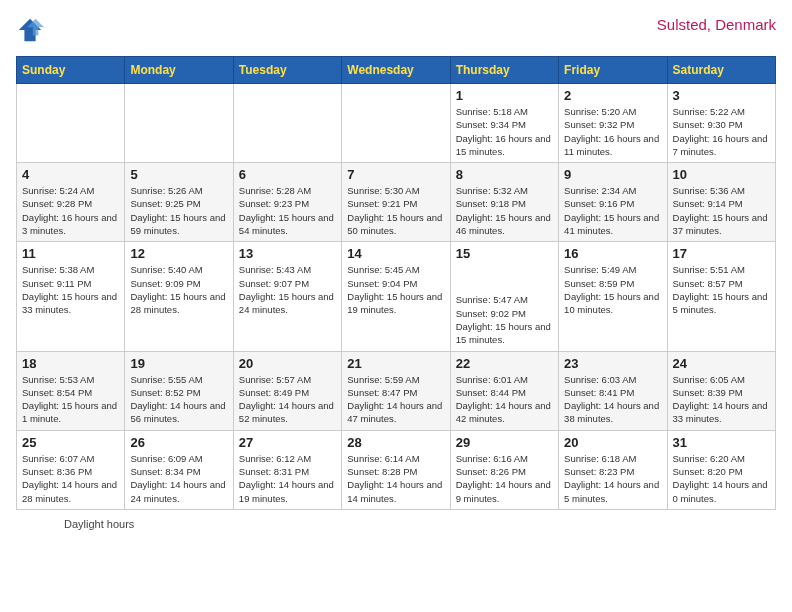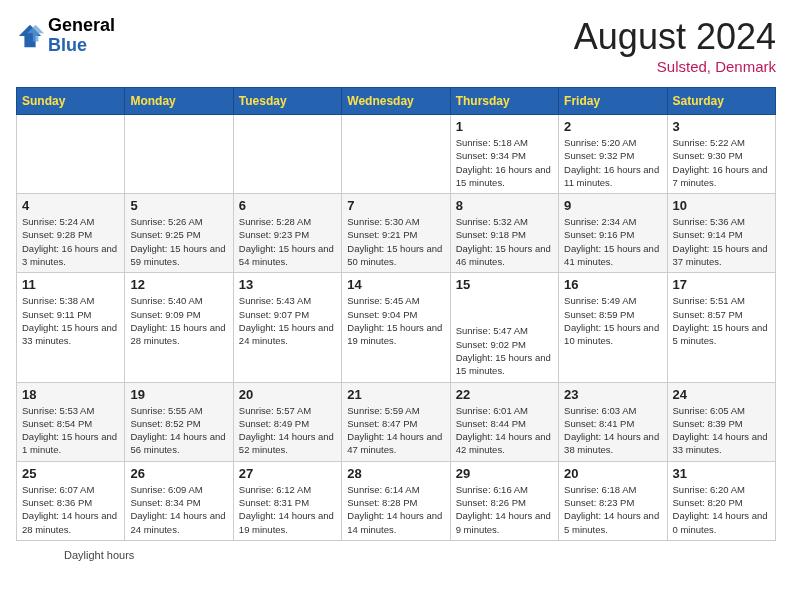--- a/index.html
+++ b/index.html
@@ -91,27 +91,22 @@
   </style>
 </head>
 <body>
 
 <div class="header">
   <div class="logo">
     <svg class="logo-icon" viewBox="0 0 40 40">
       <polygon points="20,4 36,20 28,20 28,36 12,36 12,20 4,20" fill="#2563b0"></polygon>
       <polygon points="28,4 40,16 32,16 32,28 24,28 24,16 16,16" fill="#5b9bd5" opacity="0.7"></polygon>
     </svg>
-    <div class="logo-text">
-      <span class="general">General</span>
-      <span class="blue">Blue</span>
-    </div>
   </div>
   <div class="title-block">
-    <div class="month-title">August 2024</div>
     <div class="subtitle">Sulsted, Denmark</div>
   </div>
 </div>
 
 <table class="calendar">
   <thead>
     <tr>
     <th>Sunday</th>
         <th>Monday</th>
         <th>Tuesday</th>

